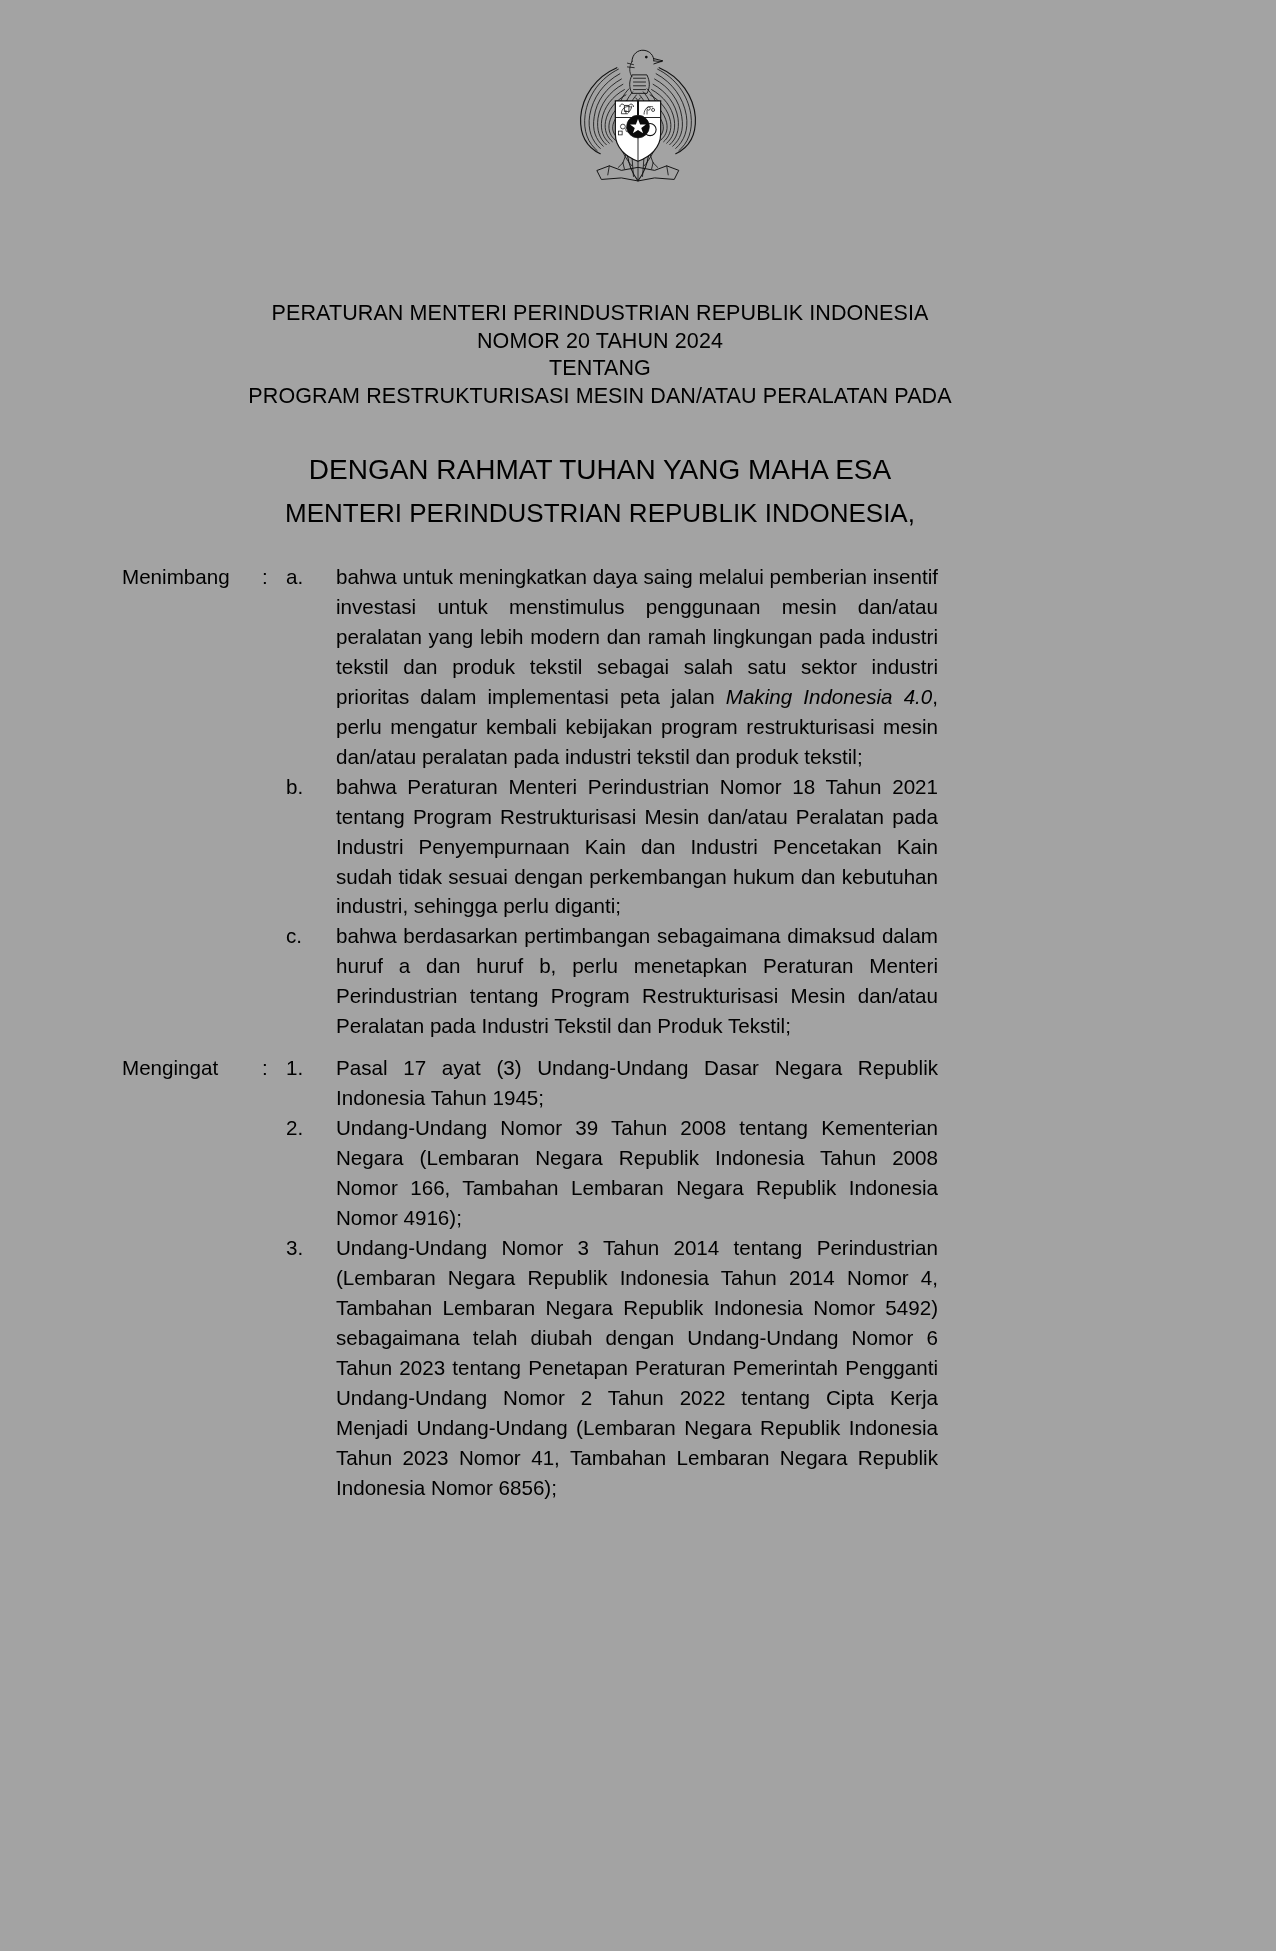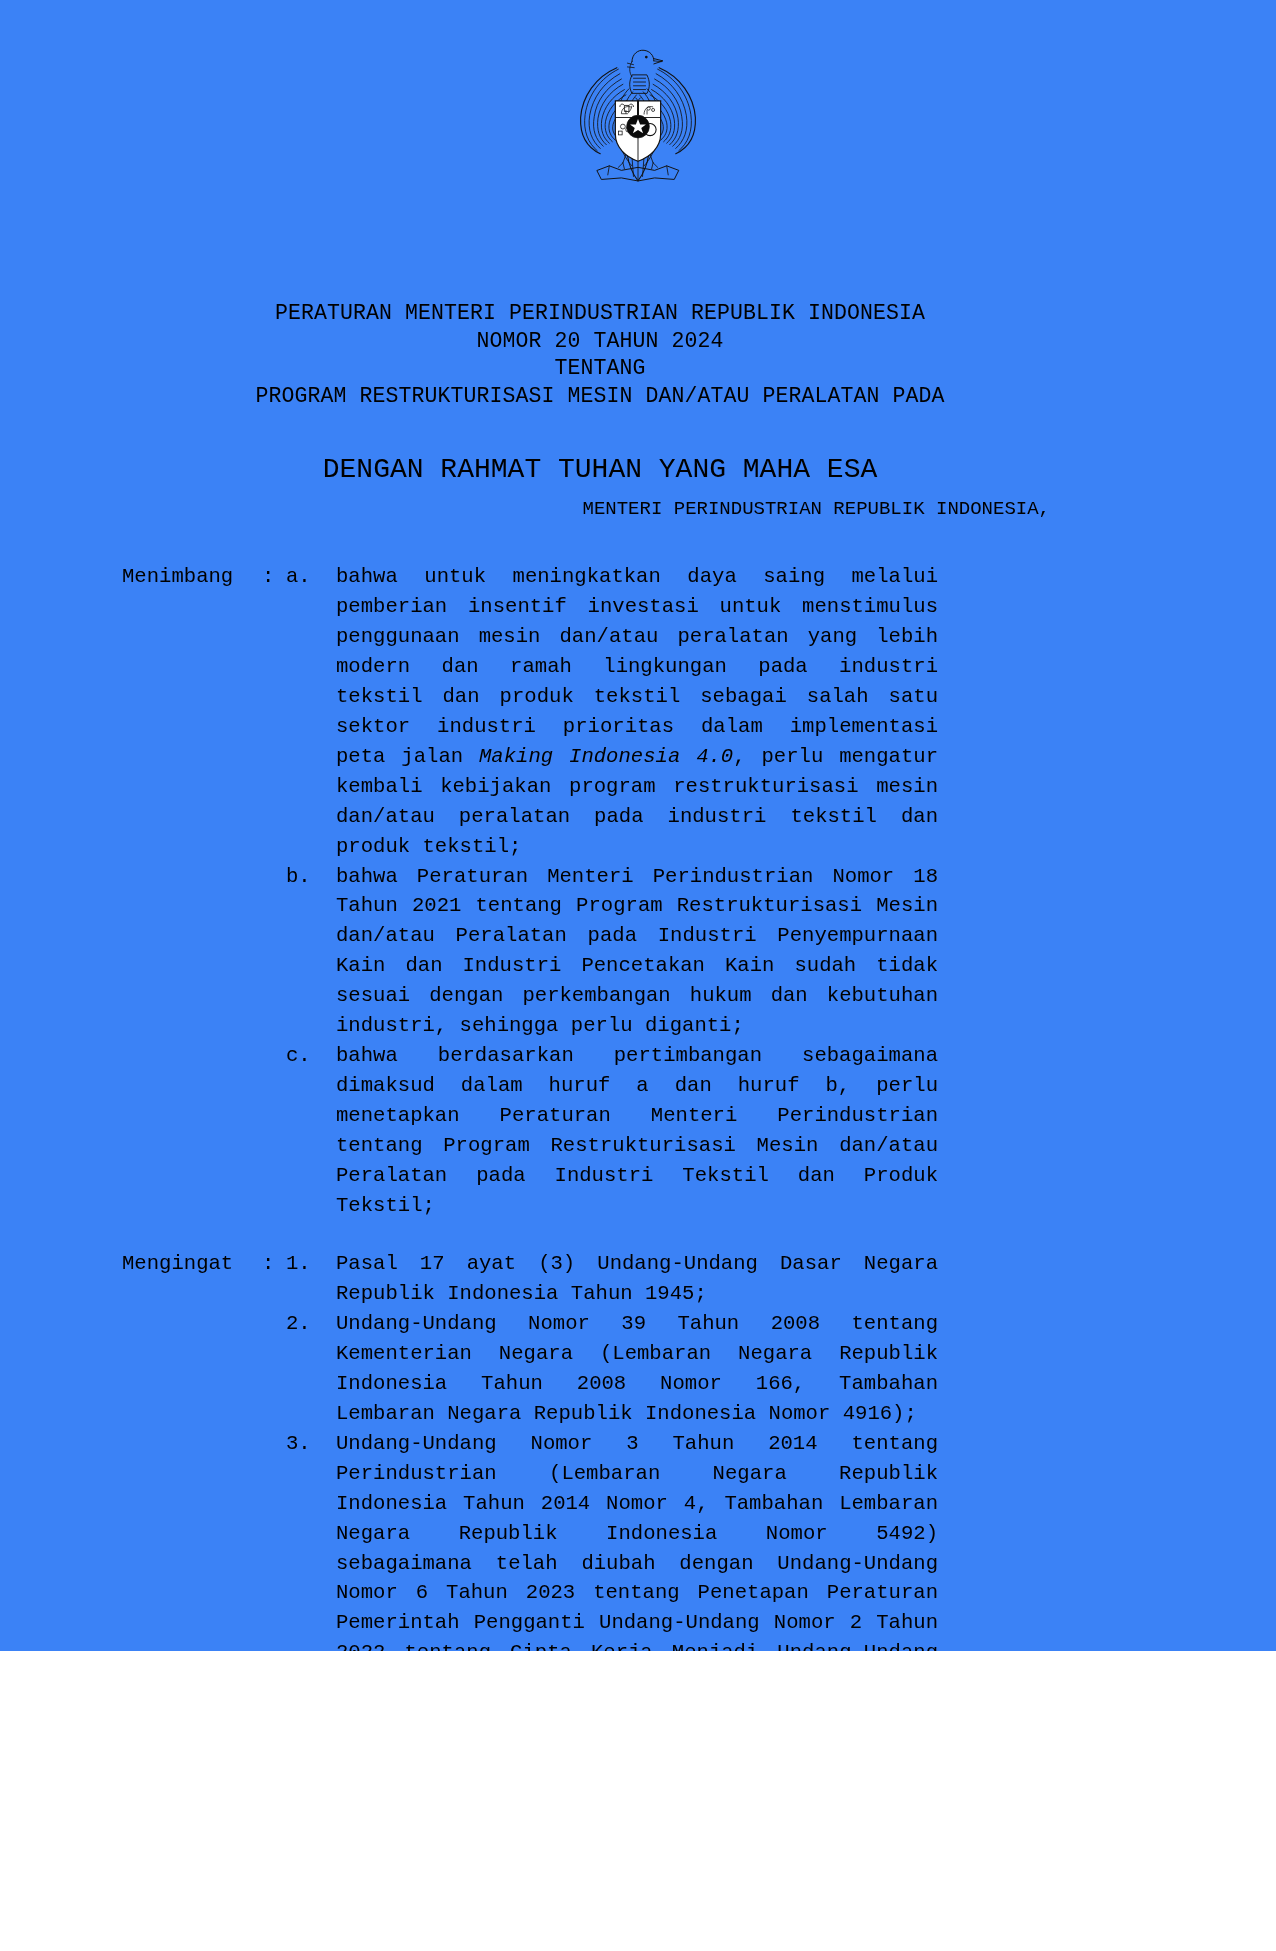--- a/index.html
+++ b/index.html
@@ -3,23 +3,23 @@
 <meta charset="utf-8">
 <style>
   html, body {
     margin: 0;
     padding: 0;
     background: #ffffff;
   }
   .page {
     position: relative;
     width: 1276px;
-    height: 1651px;
-    background: #3b82f6;
-    font-family: Liberation Mono, monospace;
+    height: 1951px;
+    background: #a3a3a3;
+    font-family: Liberation Sans, sans-serif;
     color: #000000;
     box-sizing: border-box;
     overflow: hidden;
   }
 
   
   .emblem-wrap {
     position: absolute;
     top: 42px;
     left: 0;
@@ -53,41 +53,41 @@
     width: 900px;
     text-align: center;
     font-size: 28px;
     line-height: 1.28;
   }
   .ministry-line {
     position: absolute;
     top: 497px;
     left: 150px;
     width: 900px;
-    text-align: right;
-    font-size: 19px;
+    text-align: center;
+    font-size: 26px;
     line-height: 1.28;
   }
 
   
   .body-area {
     position: absolute;
     top: 562px;
     left: 122px;
     width: 816px;
     font-size: 20.6px;
     line-height: 1.455;
   }
 
   .clause {
     display: flex;
     align-items: flex-start;
     width: 100%;
   }
-  .clause + .clause.group-gap { margin-top: 28px; }
+  .clause + .clause.group-gap { margin-top: 12px; }
 
   .lbl {
     width: 140px;
     flex: 0 0 140px;
     white-space: nowrap;
   }
   .colon {
     width: 24px;
     flex: 0 0 24px;
   }

